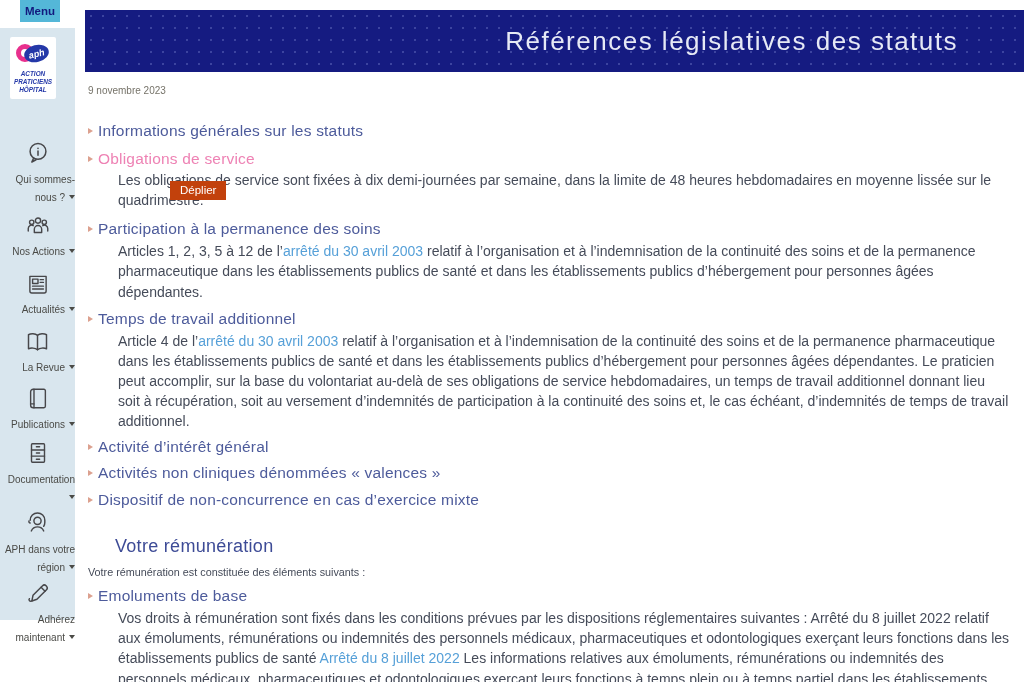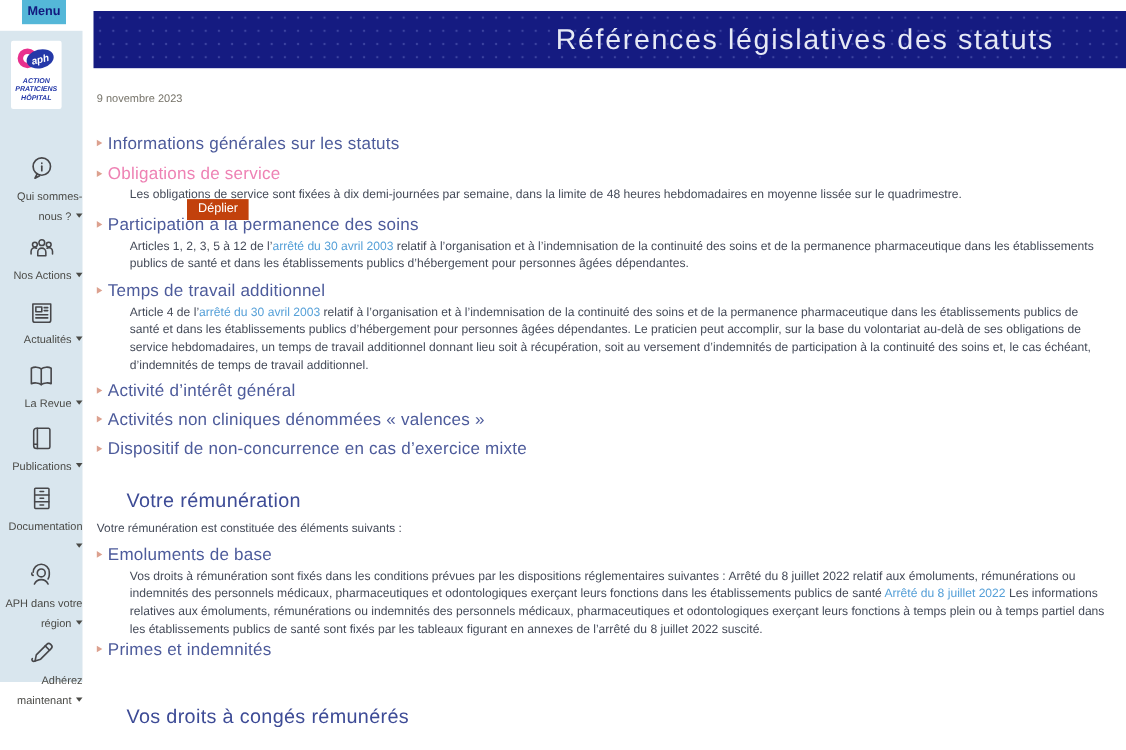--- a/index.html
+++ b/index.html
@@ -47,21 +47,21 @@
   .nav-item svg { display:block; margin:0 auto 3px auto; }
   .nav-label { font-size:10px; line-height:1.35; display:inline; }
   .caret {
     display:inline-block; width:0; height:0; margin-left:4px;
     border-left:3.5px solid transparent; border-right:3.5px solid transparent;
     border-top:4px solid #4a4a46; vertical-align:middle;
   }
 
   
   .banner {
-    position:absolute; left:85px; top:10px; width:939px; height:52px;
+    position:absolute; left:85px; top:10px; width:939px; height:62px;
     background-color:#151b81;
     background-image:radial-gradient(circle, rgba(150,160,230,0.30) 1px, transparent 1.4px);
     background-size:12px 12px;
   }
   .banner-title {
     position:absolute; right:66px; top:50%; transform:translateY(-50%);
     color:#e6e9f5; font-size:26px; font-weight:300; letter-spacing:1.5px;
     white-space:nowrap;
   }
 
@@ -74,21 +74,21 @@
     display:inline-block; width:0; height:0; margin-right:5px; margin-bottom:2px;
     border-top:3.5px solid transparent; border-bottom:3.5px solid transparent;
     border-left:5px solid #dca18f;
   }
   .sec-title {
     font-size:15.5px; color:#4d5b9b; font-weight:400; letter-spacing:0.2px;
     text-decoration:none; cursor:pointer;
   }
   .sec-title.pink { color:#ee82b4; }
   .sec-body {
-    margin:3px 10px 0 30px; font-size:11px; line-height:1.44; color:#454b59;
+    margin:3px 10px 0 30px; font-size:14px; line-height:1.44; color:#454b59;
   }
   .sec-body a { color:#56a0d8; text-decoration:none; cursor:pointer; }
 
   .mt26 { margin-top:26px; } .mt10 { margin-top:10px; } .mt2 { margin-top:2px; }
   .mt8 { margin-top:8px; }  .mt6 { margin-top:6px; }  .mt9 { margin-top:9px; }
   .mt5 { margin-top:1px; }  .mt27 { margin-top:40px; }
 
   .h2 {
     margin-left:27px; font-size:18px; font-weight:400; color:#3d4b96;
     letter-spacing:0.3px; line-height:1.25;

